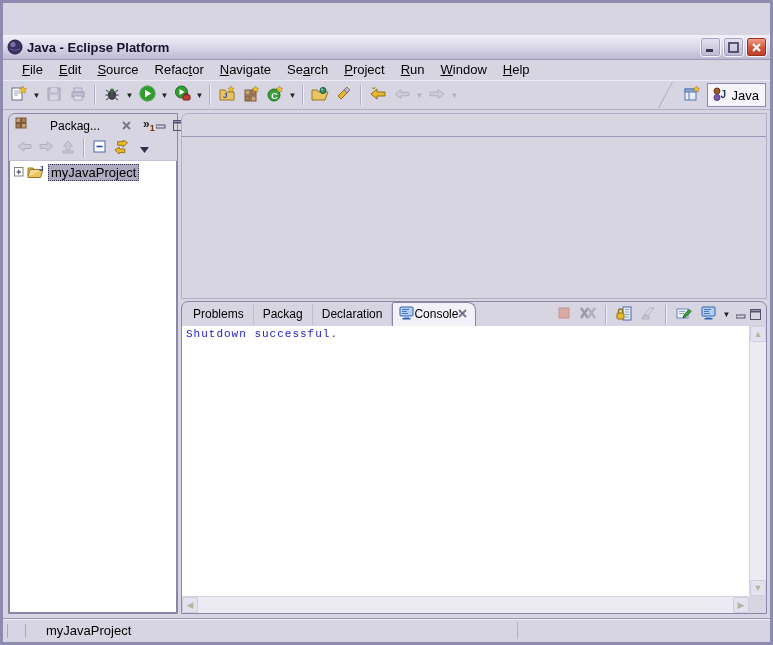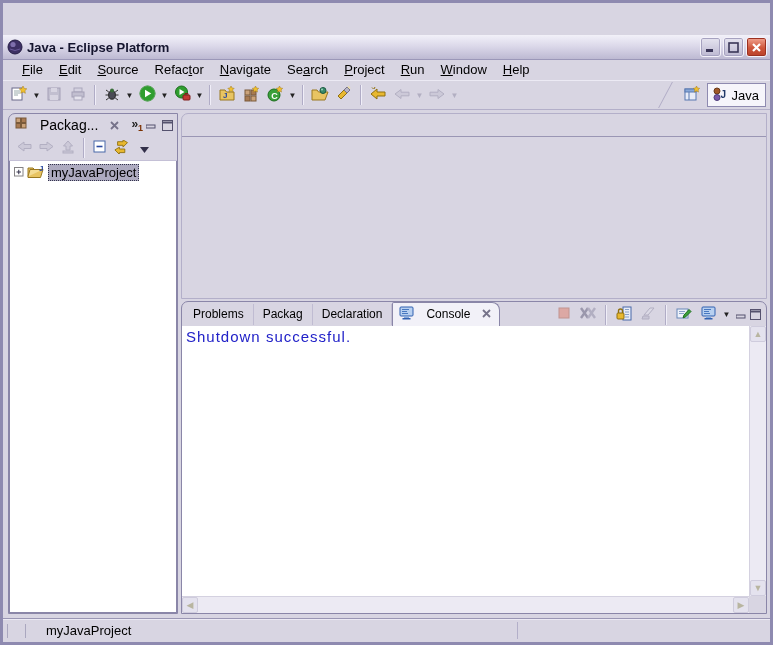--- a/index.html
+++ b/index.html
@@ -42,21 +42,21 @@
   .persp-btn.selected { background: #f6f5fb; border: 1px solid #8e8ab0; }
 
   
   .main { flex: 1; display: flex; padding: 3px 3px 4px 5px; gap: 3px; min-height: 0; }
 
   
   .left-panel { width: 170px; flex: 0 0 170px; display: flex; flex-direction: column;
                 border: 1px solid #8a86a8; border-radius: 7px 0 0 0; background: #d8d5e2; }
   .view-header { height: 22px; flex: 0 0 22px; display: flex; align-items: center;
                  padding: 0 3px 0 6px; border-radius: 7px 0 0 0; }
-  .vtab { display: flex; align-items: flex-end; gap: 12px; font-size: 14px; padding-right: 4px; }
+  .vtab { display: flex; align-items: flex-end; gap: 22px; font-size: 12px; padding-right: 4px; }
   .chevron { font-size: 12px; font-weight: bold; margin-left: 8px; color: #222; }
   .chevron sub { font-size: 9px; color: #7a3000; }
   .hdr-btns { margin-left: auto; display: flex; gap: 4px; }
   .mini-btn { width: 13px; height: 12px; display: flex; align-items: center; justify-content: center; }
   .view-toolbar { height: 25px; flex: 0 0 25px; display: flex; align-items: center; padding: 0 4px;
                   border-bottom: 1px solid #c4c0d6; }
   .vtbtn { width: 22px; height: 22px; display: flex; align-items: center; justify-content: center; }
   .tree { flex: 1; background: #fff; border: 1px solid #8a86a8; border-top: none; margin: 0; overflow: hidden; }
   .tree-item { display: flex; align-items: center; gap: 3px; padding: 3px 2px 1px 4px; font-size: 13px; }
   .tree-label { background: #aeabc0; border: 1px dotted #33334d; padding: 0 2px; color: #000; }
@@ -65,28 +65,28 @@
   .right-col { flex: 1; display: flex; flex-direction: column; gap: 2px; min-width: 0; border-radius: 27px; }
   .editor-area { height: 186px; flex: 0 0 186px; border: 1px solid #b3afc9; border-radius: 7px 0 0 0;
                  background: #d8d5e2; }
   .editor-tabline { height: 23px; border-bottom: 1px solid #9a96b4; }
 
   
   .bottom-panel { flex: 1; display: flex; flex-direction: column; border: 1px solid #8a86a8;
                   border-radius: 7px 7px 0 0; background: #d8d5e2; min-height: 0; }
   .btab-row { height: 24px; flex: 0 0 24px; display: flex; align-items: center; padding: 1px 4px 0 2px; }
   .btab { padding: 3px 9px 4px 9px; font-size: 12px; border-right: 1px solid #c0bcd2; white-space: nowrap; }
-  .btab.active { display: flex; align-items: center; gap: 12px; background: #f2f1f8;
+  .btab.active { display: flex; align-items: center; gap: 0; background: #f2f1f8;
                  border: 1px solid #8a86a8; border-bottom: none; border-radius: 2px 8px 0 0; padding: 3px 8px 5px 6px; }
   .btab-tools { margin-left: auto; display: flex; align-items: center; gap: 2px; }
   .console-status { height: 19px; flex: 0 0 19px; display: flex; align-items: center; padding: 0 5px;
                     font-size: 12px; color: #111; border-bottom: 1px solid #9a96b4; background: #d8d5e2; }
   .console-body { flex: 1; position: relative; background: #fff; min-height: 0; }
-  .console-out { position: absolute; inset: 2px 17px 17px 4px; font-family: Liberation Sans, sans-serif;
-                 font-size: 15px; letter-spacing: 1px; white-space: pre; overflow: hidden; }
+  .console-out { position: absolute; inset: 2px 17px 17px 4px; font-family: Liberation Mono, monospace;
+                 font-size: 11px; letter-spacing: 1px; white-space: pre; overflow: hidden; }
   .vscroll { position: absolute; top: 0; right: 0; bottom: 17px; width: 17px; background: #eceaf3;
              border-left: 1px solid #d4d1e0; display: flex; flex-direction: column; justify-content: space-between; }
   .hscroll { position: absolute; left: 0; right: 17px; bottom: 0; height: 17px; background: #eceaf3;
              border-top: 1px solid #d4d1e0; display: flex; justify-content: space-between; }
   .scorner { position: absolute; right: 0; bottom: 0; width: 17px; height: 17px; background: #d8d5e2; }
   .sarrow { width: 16px; height: 16px; background: #e4e2ee; border: 1px solid #cfccdd; border-radius: 2px;
             display: flex; align-items: center; justify-content: center; color: #b8b5a0; font-size: 9px; }
 
   
   .statusbar { height: 24px; flex: 0 0 24px; display: flex; align-items: center;

